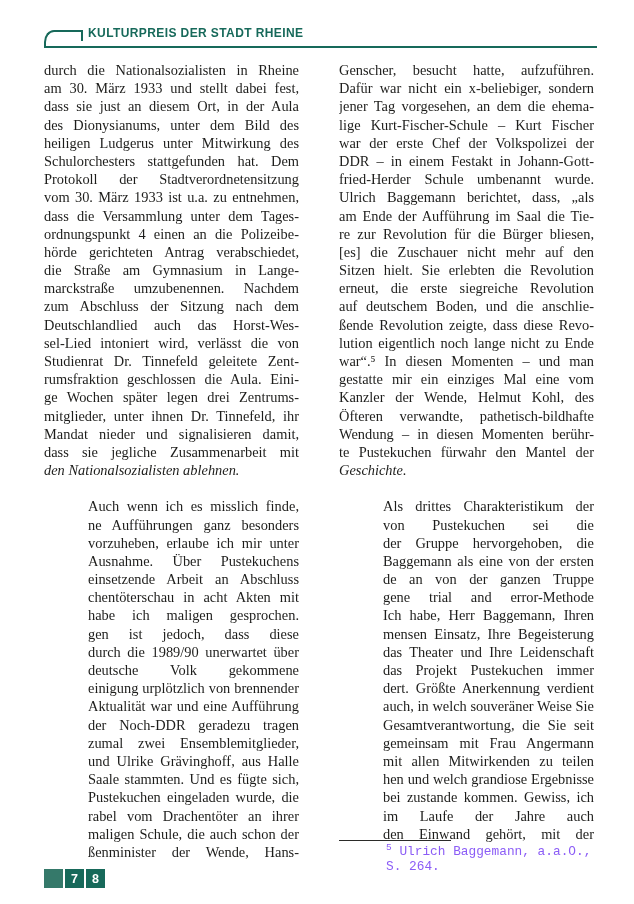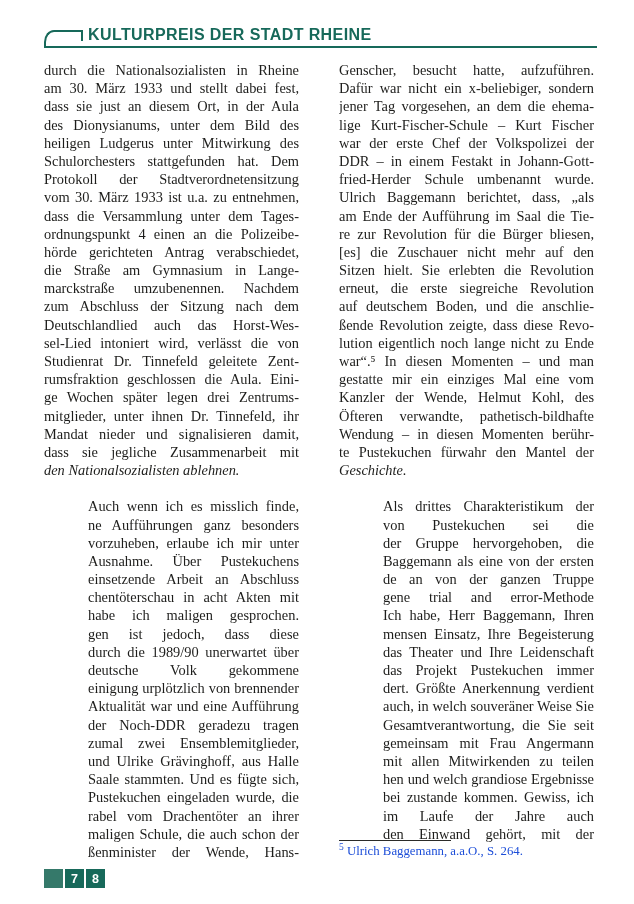--- a/index.html
+++ b/index.html
@@ -9,36 +9,36 @@
     font-family:"Liberation Serif",serif;
   }
   
   .header-rule{position:absolute;left:44px;top:46px;width:553px;height:2px;background:#17695A;}
   .header-tab{position:absolute;left:44px;top:30px;width:37px;height:16px;
     border-top:2px solid #17695A;border-left:2px solid #17695A;border-top-left-radius:10px 12px;}
   .header-tick{position:absolute;left:81px;top:30px;width:2px;height:11px;background:#17695A;}
   .page-title{
     position:absolute;left:88px;top:26px;
     font-family:"Liberation Sans",sans-serif;font-weight:bold;
-    font-size:16px;letter-spacing:0.4px;color:#17695A;white-space:nowrap;
+    font-size:12px;letter-spacing:0.4px;color:#17695A;white-space:nowrap;
   }
   
   .columns{position:absolute;left:44px;top:61px;width:550px;display:flex;gap:40px;}
   .col{width:263px;}
   .para + .para{margin-top:18px;margin-left:44px;}
   .line{
     font-size:14.4px;line-height:18.2px;height:18.2px;overflow:hidden;
     color:#1D1D1B;text-align:justify;text-align-last:justify;
   }
   .line.endpara{text-align-last:left;font-style:italic;}
   
   .fnrule{width:112px;height:0;border-top:1.5px solid #2B2B29;margin-top:-3px;position:relative;z-index:2;}
   .footnote{
-    font-family:Liberation Serif, serif;font-size:12.8px;color:#1d4ed8;
-    margin-top:3px;line-height:15px;
+    font-family:Liberation Mono, monospace;font-size:12.8px;color:#8b5cf6;
+    margin-top:3px;line-height:15px;margin-left:47px;
   }
   .footnote sup{font-size:9.5px;line-height:0;}
   
   .footer{position:absolute;left:44px;top:869px;display:flex;gap:2px;}
   .pagebox{
     width:19px;height:19px;display:flex;align-items:center;justify-content:center;
     background:#17695A;color:#ffffff;
     font-family:"Liberation Sans",sans-serif;font-weight:bold;font-size:12.5px;
   }
   .pagebox.blank{background:#35796A;}

